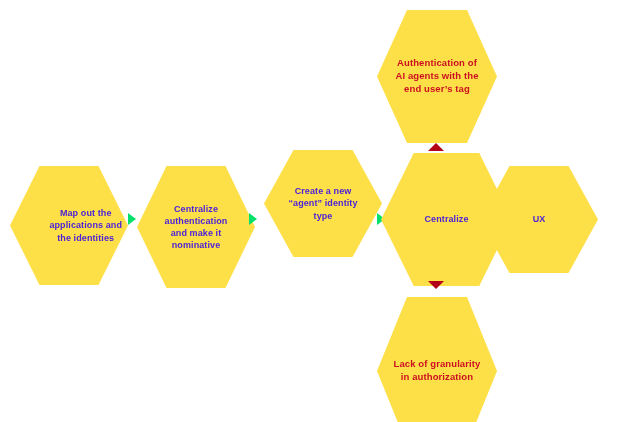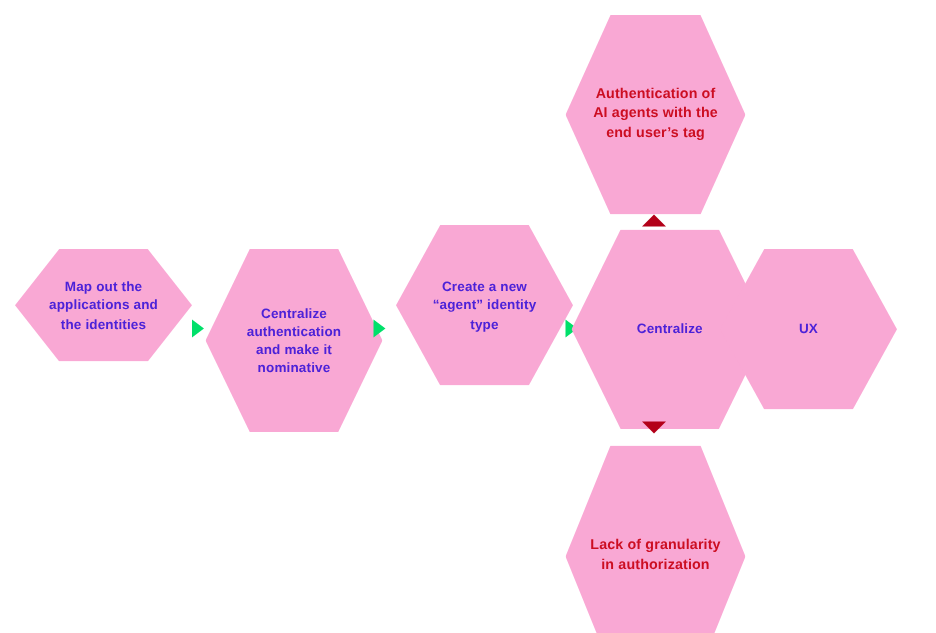--- a/index.html
+++ b/index.html
@@ -16,21 +16,21 @@
 
   #canvas {
     position: relative;
     width: 624px;
     height: 422px;
   }
 
   
   .hex {
     position: absolute;
-    background: #f9a8d4;
+    background: #fde047;
     -webkit-clip-path: polygon(25% 0%, 75% 0%, 100% 50%, 75% 100%, 25% 100%, 0% 50%);
     clip-path: polygon(25% 0%, 75% 0%, 100% 50%, 75% 100%, 25% 100%, 0% 50%);
     display: flex;
     align-items: center;
     justify-content: center;
     box-sizing: border-box;
   }
 
   .hex-label {
     text-align: center;
@@ -45,21 +45,21 @@
     color: #4c22d8;
     font-size: 9px;
   }
 
   .hex-issue .hex-label {
     color: #cc0e22;
     font-size: 9.5px;
   }
 
   
-  .step-1 { left: 10px;  top: 166px; width: 118px; height: 75px; }
+  .step-1 { left: 10px;  top: 166px; width: 118px; height: 119px; justify-content: flex-end; }
   .step-2 { left: 137px; top: 166px; width: 118px; height: 122px; }
   .step-3 { left: 264px; top: 150px; width: 118px; height: 107px; }
   .step-4 { left: 381px; top: 153px; width: 131px; height: 133px; }
   .step-5 { left: 480px; top: 166px; width: 118px; height: 107px; }
 
   
   .issue-top    { left: 377px; top: 10px;  width: 120px; height: 133px; }
   .issue-bottom { left: 377px; top: 297px; width: 120px; height: 148px; }
 
   

